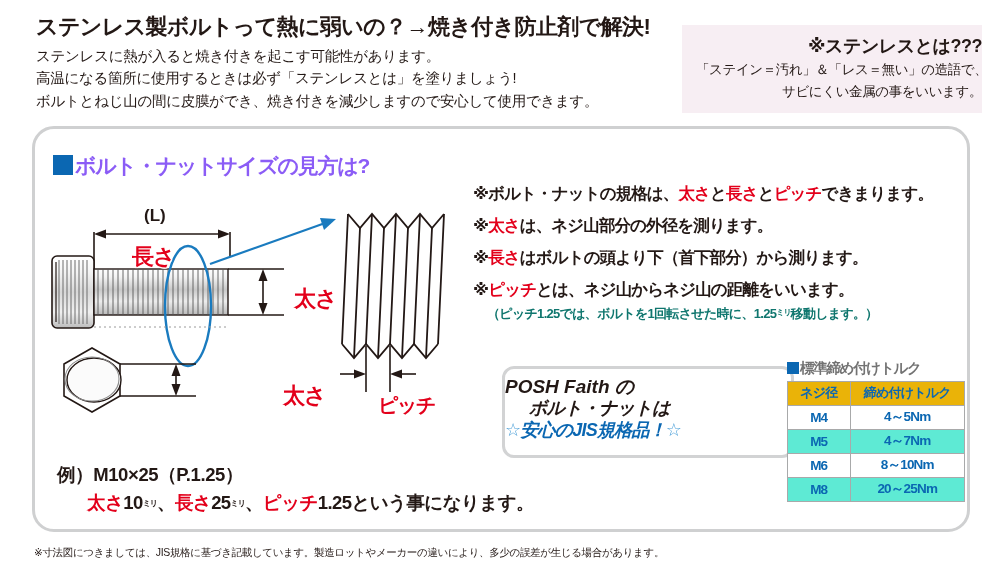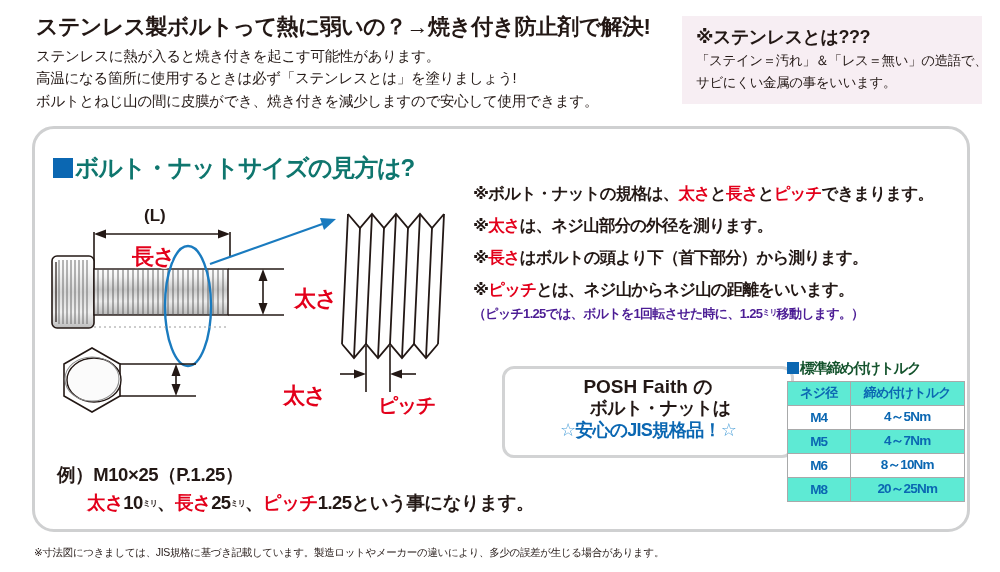--- a/index.html
+++ b/index.html
@@ -43,26 +43,27 @@
     font-weight: 500;
   }
   #top-sublines {
     margin-top: 5px;
   }
 
   
   #stainless-box {
     position: absolute;
     left: 682px;
-    top: 16px;
+    top: 25px;
     width: 300px;
     height: 88px;
     background: #f7eef3;
     box-sizing: border-box;
     padding: 9px 0 0 14px;
+    text-align: right;
   }
   #stainless-title {
     font-size: 18px;
     font-weight: bold;
     color: #231815;
     letter-spacing: -0.5px;
     white-space: nowrap;
   }
   .stainless-line {
     font-size: 13.5px;
@@ -84,23 +85,23 @@
     border: 3px solid #cfd0d1;
     border-radius: 22px;
     box-sizing: border-box;
     background: #ffffff;
   }
 
   #main-title {
     position: absolute;
     left: 53px;
     top: 152px;
-    font-size: 24px;
-    font-weight: bold;
-    color: #0f766e;
+    font-size: 21px;
+    font-weight: bold;
+    color: #8b5cf6;
     letter-spacing: -1.2px;
     white-space: nowrap;
   }
   #main-title .sq {
     display: inline-block;
     width: 20px;
     height: 20px;
     background: #0b67b2;
     vertical-align: -2px;
     margin-right: 2px;
@@ -121,45 +122,46 @@
     white-space: nowrap;
     margin-bottom: 14px;
     line-height: 1.1;
   }
   .bullet .red {
     color: #e3001b;
   }
   .bullet-sub {
     font-size: 13px;
     font-weight: bold;
-    color: #4c1d95;
+    color: #0f766e;
     letter-spacing: -0.7px;
     white-space: nowrap;
     margin-top: -8px;
+    margin-left: 14px;
     margin-bottom: 12px;
   }
   .sup-mm {
     font-size: 8px;
     vertical-align: 3px;
     letter-spacing: -1px;
   }
 
   
   #posh-box {
     position: absolute;
     left: 502px;
     top: 366px;
     width: 292px;
     height: 92px;
     background: #ffffff;
     border: 3px solid #d2d3d4;
     border-radius: 12px;
     box-sizing: border-box;
-    text-align: center;
     padding-top: 7px;
+    font-style: italic;
   }
   #posh-l1 {
     font-size: 19px;
     font-weight: bold;
     color: #231815;
     letter-spacing: 0px;
     line-height: 1.15;
     white-space: nowrap;
   }
   #posh-l2 {
@@ -188,21 +190,21 @@
   
   #torque-wrap {
     position: absolute;
     left: 787px;
     top: 359px;
     width: 178px;
   }
   #torque-title {
     font-size: 14.5px;
     font-weight: bold;
-    color: #14532d;
+    color: #737373;
     letter-spacing: -1.3px;
     white-space: nowrap;
     margin-bottom: 3px;
   }
   #torque-title .sq {
     display: inline-block;
     width: 12px;
     height: 12px;
     background: #0b67b2;
     vertical-align: -1px;
@@ -218,21 +220,21 @@
     background: #ffffff;
     color: #0b67b2;
     font-size: 13.5px;
     font-weight: bold;
     text-align: center;
     padding: 2px 0 3px 0;
     letter-spacing: -0.8px;
     white-space: nowrap;
   }
   #torque-table th {
-    background: #5eead4;
+    background: #eab308;
     font-size: 13px;
   }
   #torque-table tr.alt td {
     background: #5eead4;
   }
   #torque-table td.c1, #torque-table th.c1 { width: 62px; }
   #torque-table td.c2, #torque-table th.c2 { width: 114px; }
 
   
   #example {

